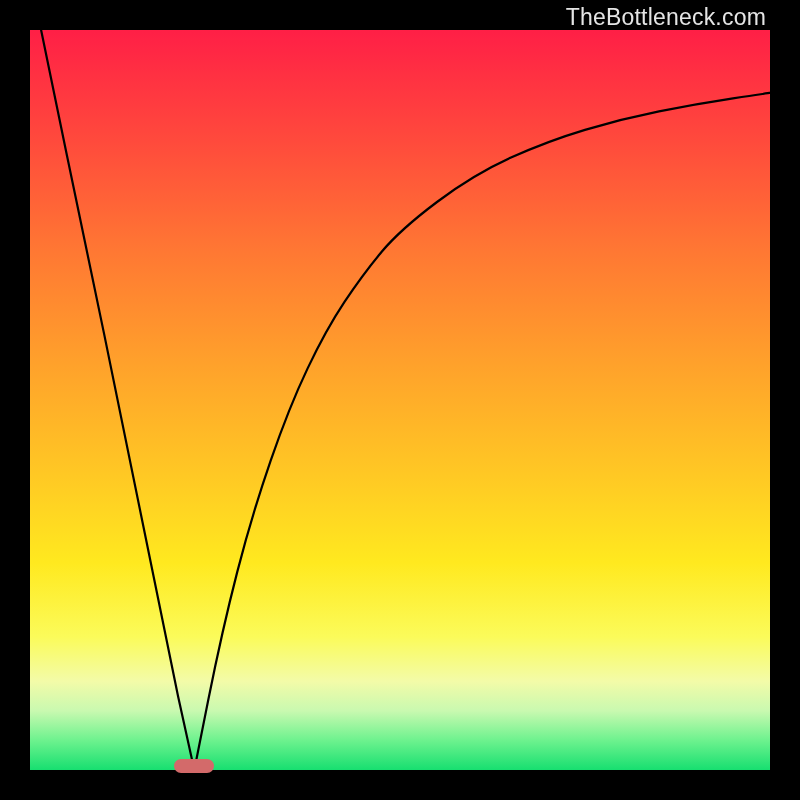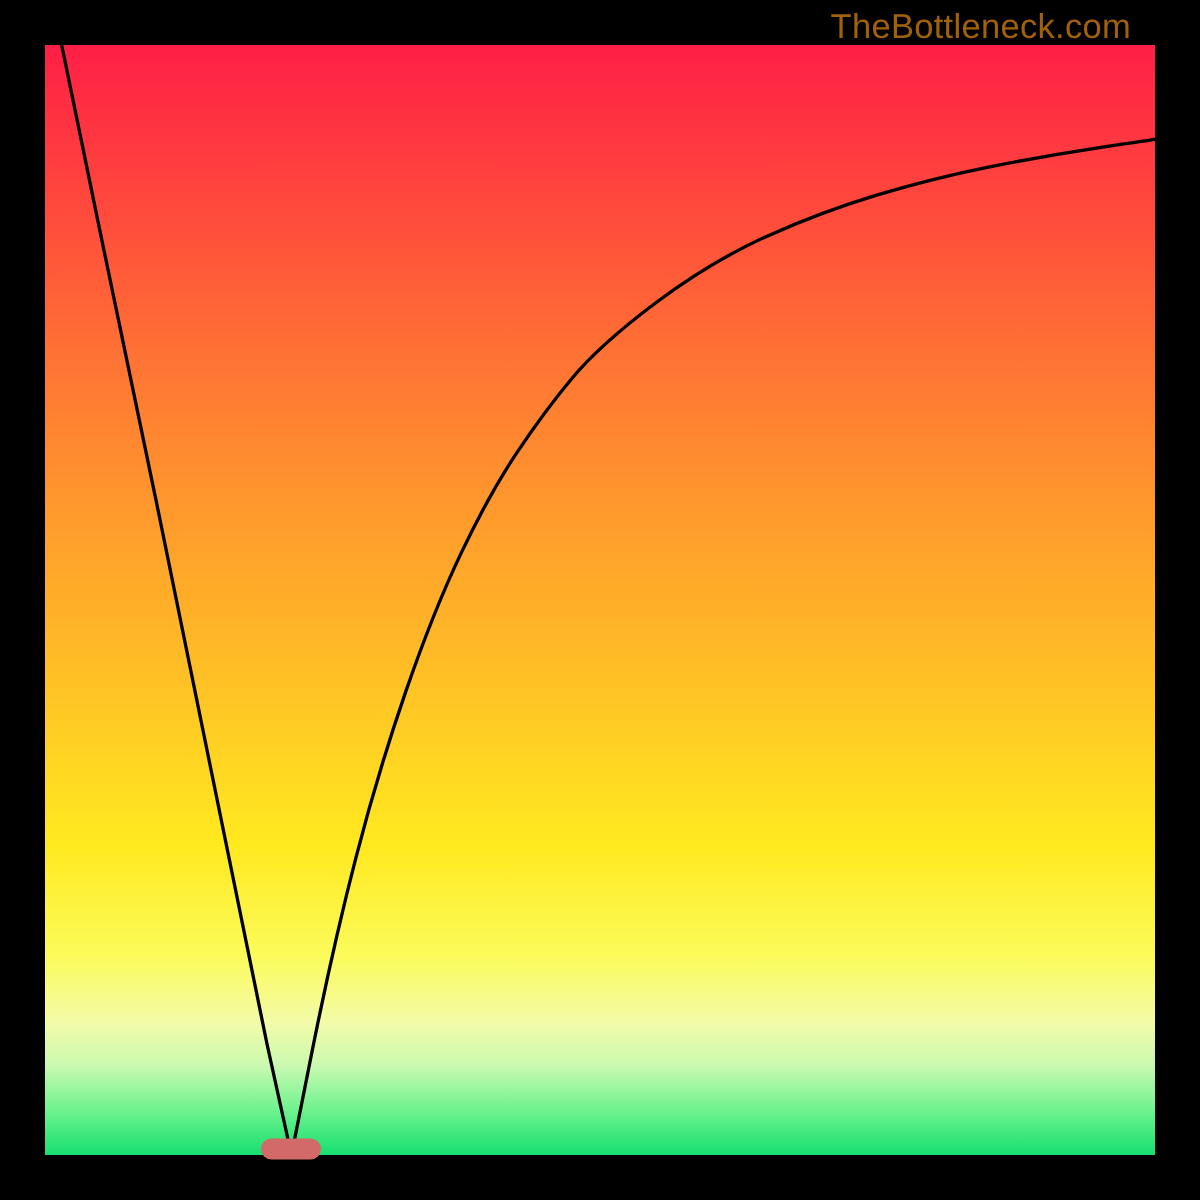--- a/index.html
+++ b/index.html
@@ -35,22 +35,22 @@
       #fbfb5a 82%,
       #f3fba8 88%,
       #c9f9b0 92%,
       #6df28e 96%,
       #17df70 100%
     );
   }
   .watermark {
     position: absolute;
     top: 4px;
-    right: 46px;
-    color: #a16207;
+    right: 34px;
+    color: #e5e5e5;
     font-size: 23px;
     font-weight: 500;
     letter-spacing: 0.2px;
     font-family: Arial, Helvetica, sans-serif;
   }
   .curve {
     position: absolute;
     left: 0;
     top: 0;
   }

